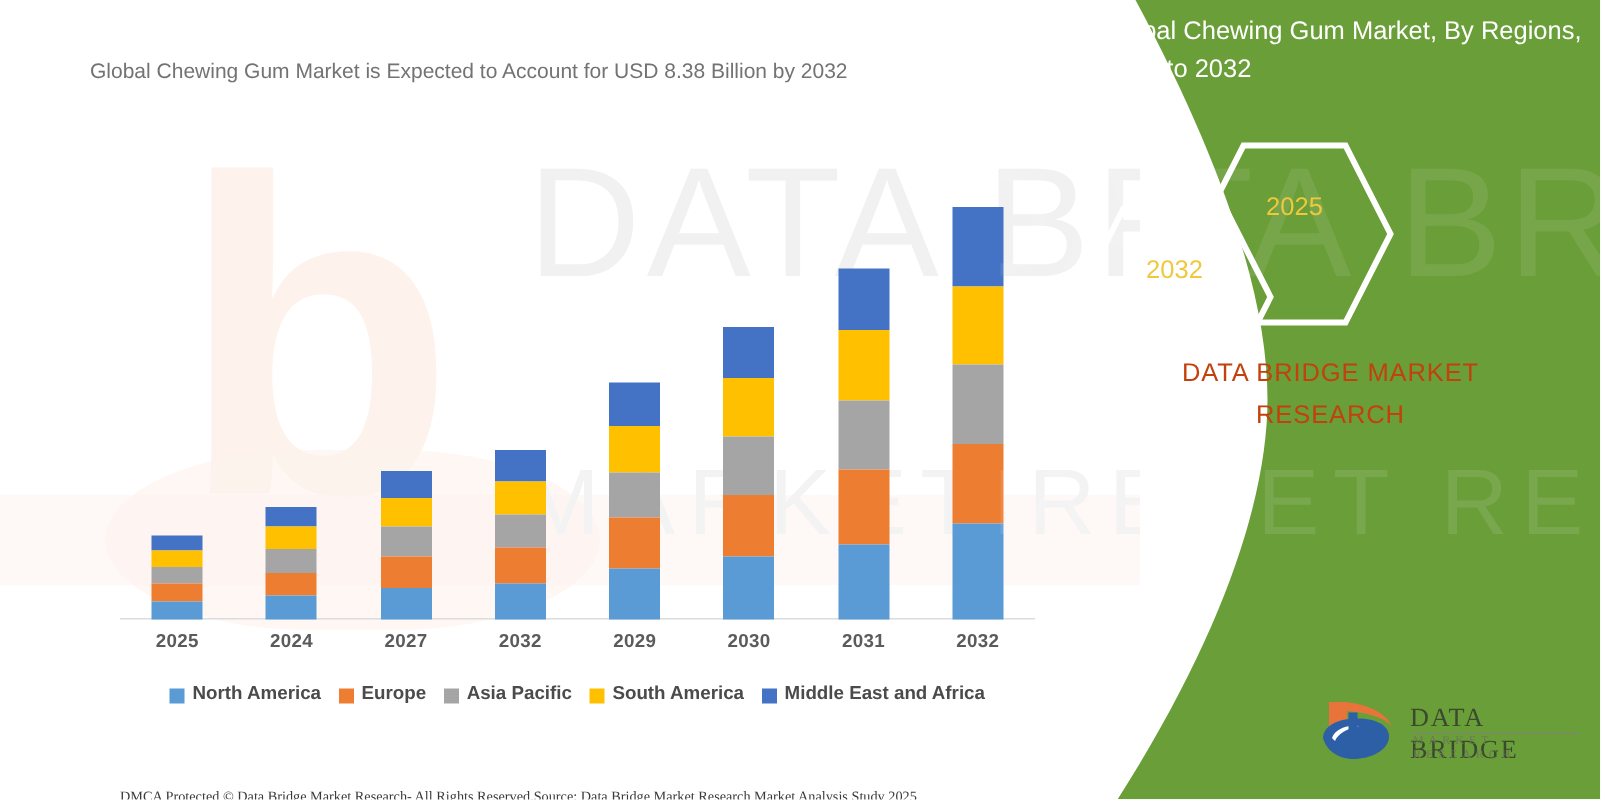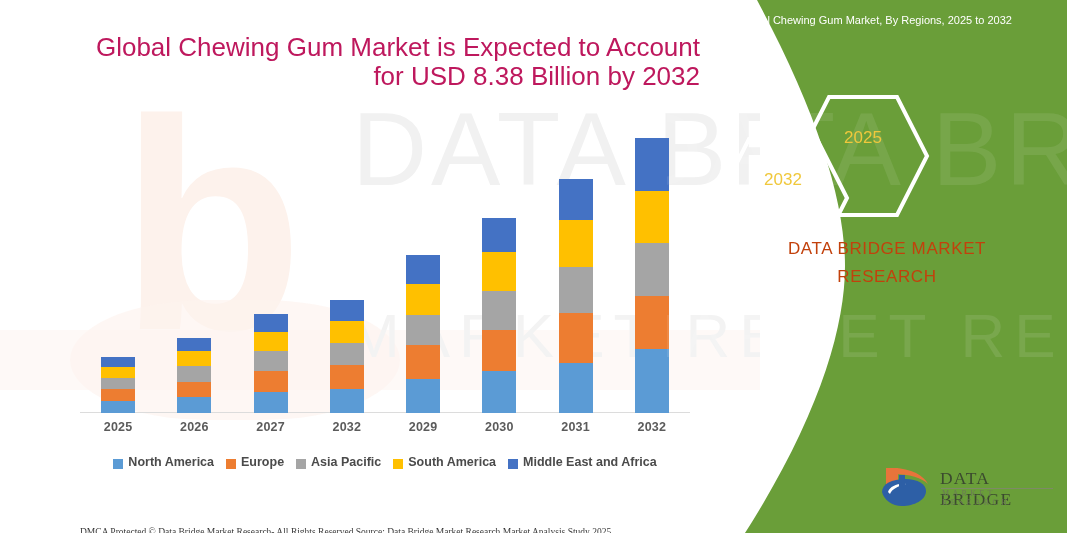--- a/index.html
+++ b/index.html
@@ -40,23 +40,23 @@
     opacity: .65;
   }
   .wm-band {
     position: absolute; left: 0; top: 330px; width: 760px; height: 60px;
     background: #fdf4f0; opacity: .55;
   }
 
   
   .headline {
     position: absolute; left: 60px; top: 33px; width: 640px;
-    text-align: right;
-    color: #be185d;
-    font-size: 26px;
+    text-align: left;
+    color: #737373;
+    font-size: 14px;
     line-height: 29px;
     font-weight: 400;
   }
 
   
   .chart {
     position: absolute; left: 80px; top: 120px; width: 610px; height: 293px;
   }
   .plot {
     position: absolute; left: 0; bottom: 0; width: 610px; height: 292px;
@@ -101,23 +101,23 @@
     font-size: 9.5px; color: #3a3a3a; margin-top: 20px;
   }
 
   
   .green-panel {
     position: absolute; right: 0; top: 0; width: 400px; height: 533px;
     overflow: hidden;
   }
   .green-svg { position: absolute; inset: 0; }
   .panel-title {
-    position: absolute; left: 48px; top: 8px; width: 320px;
-    text-align: center; color: #ffffff;
-    font-size: 11px; line-height: 25px; font-weight: 400;
+    position: absolute; left: 68px; top: 8px; width: 320px;
+    color: #ffffff;
+    font-size: 17px; line-height: 25px; font-weight: 400;
   }
   .hex {
     position: absolute;
   }
   .brand {
     position: absolute; left: 60px; top: 235px; width: 320px;
     text-align: center; color: #c2410c;
     font-size: 17px; line-height: 28px; letter-spacing: .6px;
   }
   .panel-wm {
@@ -234,21 +234,21 @@
             <div class="seg" title="Asia Pacific 2032: 1.6" style="height: 52.4944px; background: rgb(165, 165, 165);"></div>
             <div class="seg" title="South America 2032: 1.6" style="height: 52.4944px; background: rgb(255, 192, 0);"></div>
             <div class="seg" title="Middle East and Africa 2032: 1.61" style="height: 52.8225px; background: rgb(68, 114, 196);"></div>
           </div>
         </div>
       </div>
   </div>
 
   <div class="axis" id="axis-row">
       <div class="axis-label">2025</div>
-      <div class="axis-label">2026</div>
+      <div class="axis-label">2024</div>
       <div class="axis-label">2027</div>
       <div class="axis-label">2032</div>
       <div class="axis-label">2029</div>
       <div class="axis-label">2030</div>
       <div class="axis-label">2031</div>
       <div class="axis-label">2032</div>
     </div>
 
   <div class="legend" id="legend-row">
       <div class="legend-item">

